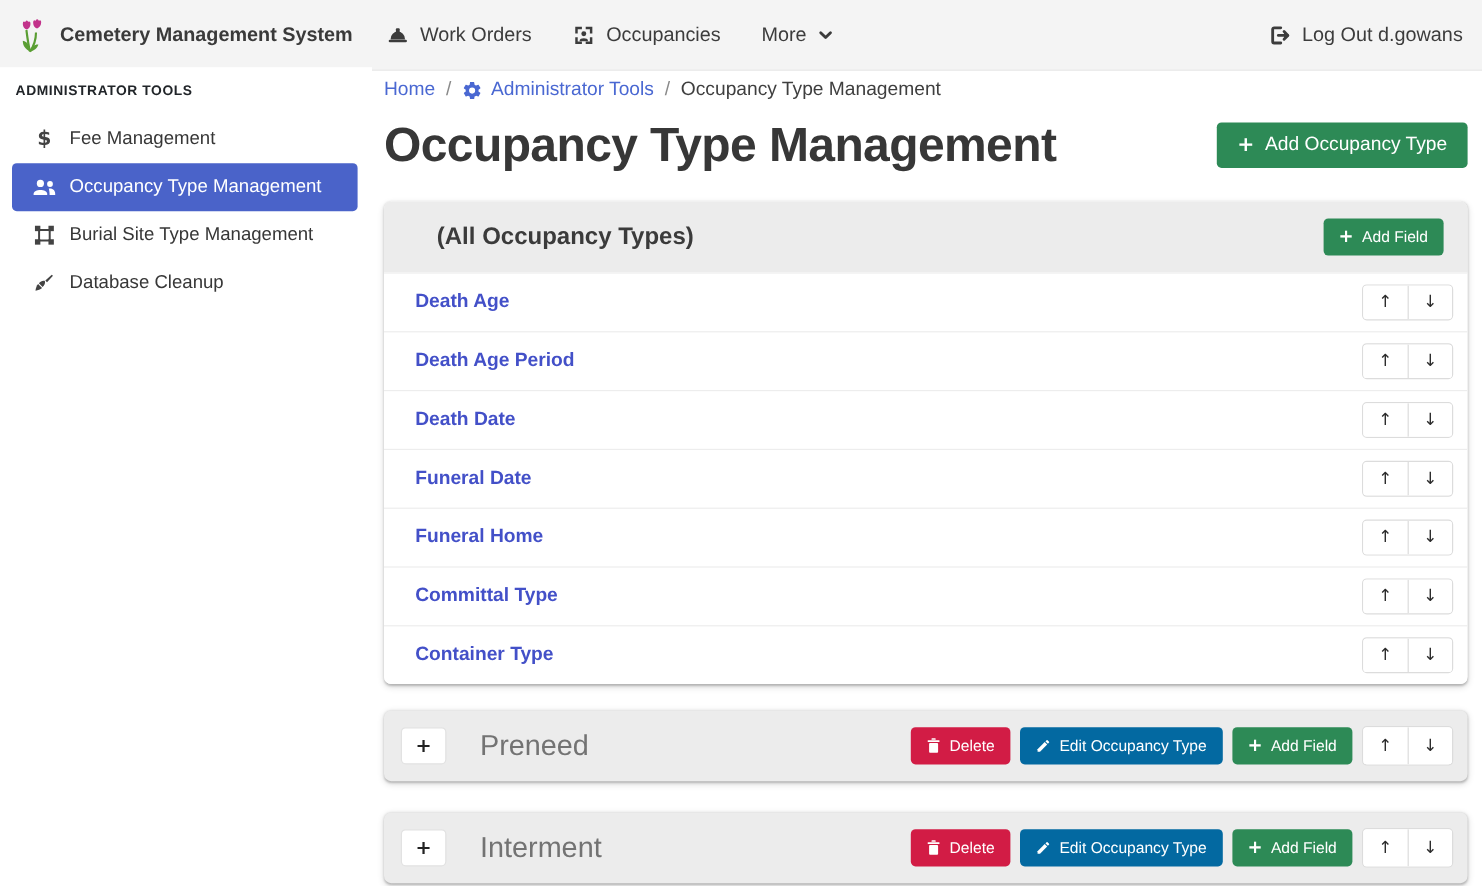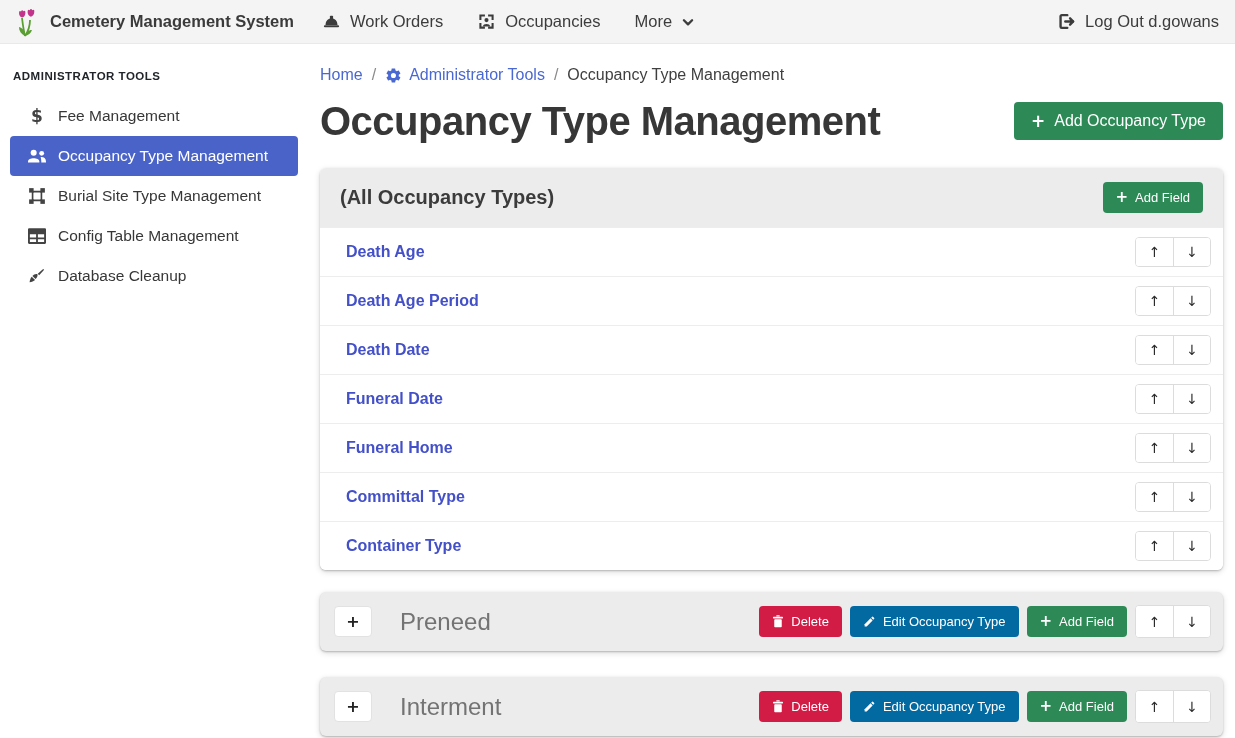--- a/index.html
+++ b/index.html
@@ -6,21 +6,21 @@
   html, body { width: 1235px; height: 738px; overflow: hidden; }
   body {
     font-family: "Liberation Sans", "DejaVu Sans", sans-serif;
     background: #ffffff;
     color: #333;
   }
   svg { display: block; }
 
   
   .navbar {
-    height: 44px; background: #f4f4f4; border-bottom: 1px solid #e9e9e9;
+    height: 59px; background: #f4f4f4; border-bottom: 1px solid #e9e9e9;
     display: flex; align-items: center; padding: 0 16px;
   }
   .brand { display: flex; align-items: center; gap: 9px; cursor: pointer; }
   .brand-title { font-size: 16.5px; font-weight: 700; color: #3a3a3a; }
   .nav-links { display: flex; align-items: center; margin-left: 28px; gap: 34px; }
   .nav-link { display: flex; align-items: center; gap: 9px; color: #3c3c3c; font-size: 16.5px; cursor: pointer; }
   .nav-link .ic { color: #3c3c3c; }
   .nav-spacer { flex: 1; }
   .logout { display: flex; align-items: flex-end; gap: 9px; color: #3c3c3c; font-size: 16.5px; cursor: pointer; }
 
@@ -62,21 +62,21 @@
   .btn-lg .plus-glyph { font-size: 17px; }
 
   
   .card {
     margin-top: 24px; background: #fff; border-radius: 6px; overflow: hidden;
     box-shadow: 0 1px 2px rgba(0,0,0,.22), 0 2px 6px rgba(0,0,0,.14);
   }
   .card-header {
     background: #ececec; padding: 14px 20px; display: flex; align-items: center; justify-content: space-between;
   }
-  .card-title { font-size: 20px; font-weight: 600; color: #3b3b3b; }
+  .card-title { font-size: 20px; font-weight: 600; color: #3b3b3b; margin-left: 24px; }
   .field-row {
     display: flex; align-items: center; justify-content: space-between;
     padding: 9px 12px 9px 26px; border-top: 1px solid #ededed; background: #fff;
   }
   .field-link { color: #4350c8; font-weight: 700; font-size: 16px; cursor: pointer; }
 
   .updown { display: inline-flex; border: 1px solid #dcdcdc; border-radius: 4px; overflow: hidden; background: #fff; }
   .updown button {
     width: 37px; height: 28px; border: none; background: #fff; cursor: pointer;
     display: flex; align-items: center; justify-content: center;
@@ -192,29 +192,20 @@
         <path d="M6 5 h12 v2.2 H6 Z M6 16.8 h12 V19 H6 Z M5 6 h2.2 v12 H5 Z M16.8 6 H19 v12 h-2.2 Z"></path>
         <rect x="1.5" y="1.5" width="6" height="6"></rect>
         <rect x="16.5" y="1.5" width="6" height="6"></rect>
         <rect x="1.5" y="16.5" width="6" height="6"></rect>
         <rect x="16.5" y="16.5" width="6" height="6"></rect>
       </svg>
     </span>
     <span>Burial Site Type Management</span>
   </div>
 
-  <div class="side-item">
-    <span class="s-ic">
-      <svg width="18" height="16" viewBox="0 0 24 21" fill="currentColor">
-        <path d="M1.5 0 h21 a1.5 1.5 0 0 1 1.5 1.5 v18 a1.5 1.5 0 0 1 -1.5 1.5 h-21 A1.5 1.5 0 0 1 0 19.5 v-18 A1.5 1.5 0 0 1 1.5 0 Z
-                 M2.5 8 h8.3 v4.5 H2.5 Z M13.2 8 h8.3 v4.5 h-8.3 Z M2.5 14.9 h8.3 v3.6 H2.5 Z M13.2 14.9 h8.3 v3.6 h-8.3 Z" fill-rule="evenodd"></path>
-      </svg>
-    </span>
-    <span>Config Table Management</span>
-  </div>
 
   <div class="side-item">
     <span class="s-ic">
       <svg width="18" height="18" viewBox="0 0 24 24" fill="currentColor">
         <path d="M21.5 3.8 l-1.3-1.3 -7.2 6.6 1.9 1.9 Z"></path>
         <path d="M12.2 9.4 c-2.2-.6-4.6.6-6.3 2.6 l4.1 4.1 c2-1.7 3.2-4.1 2.6-6.3 l-.4-.4 Z"></path>
         <path d="M5 13 c-1.6 1.8-2.6 4.4-2.9 7.3 2.9-.3 5.5-1.3 7.3-2.9 Z"></path>
       </svg>
     </span>
     <span>Database Cleanup</span>

